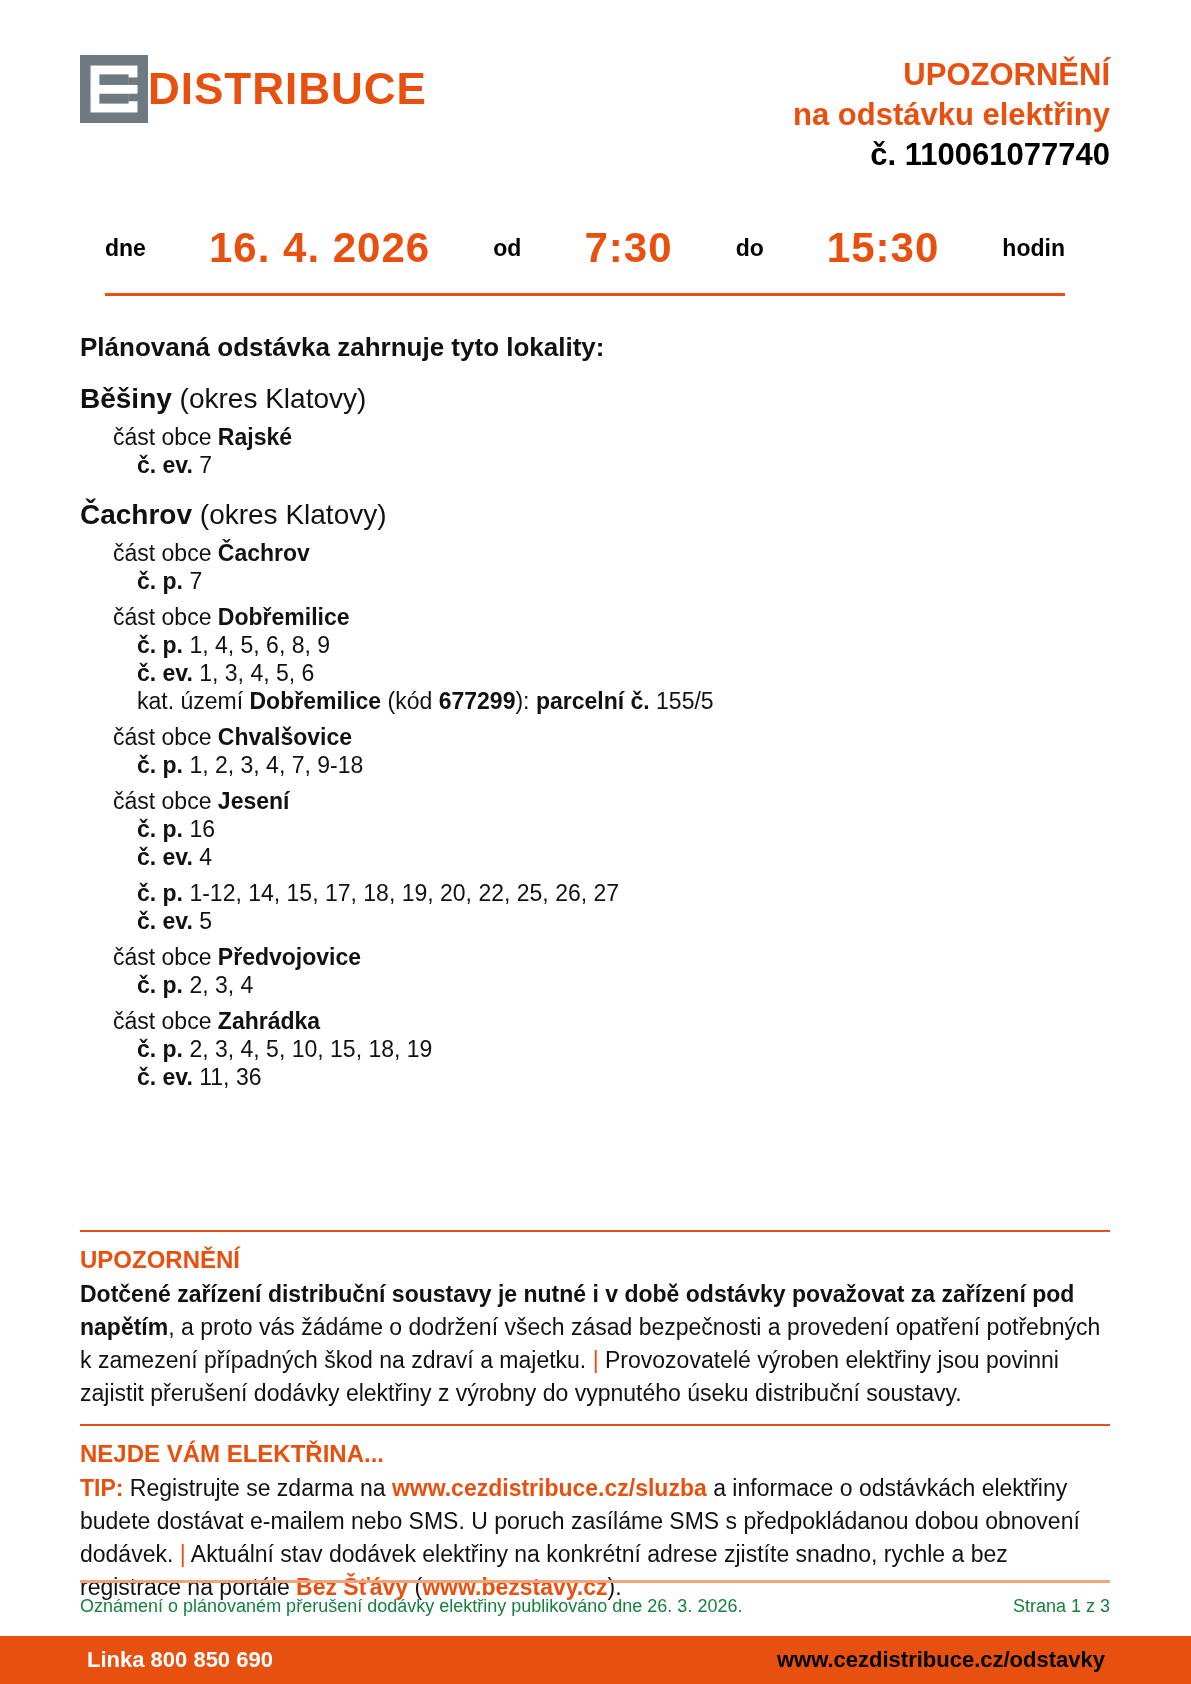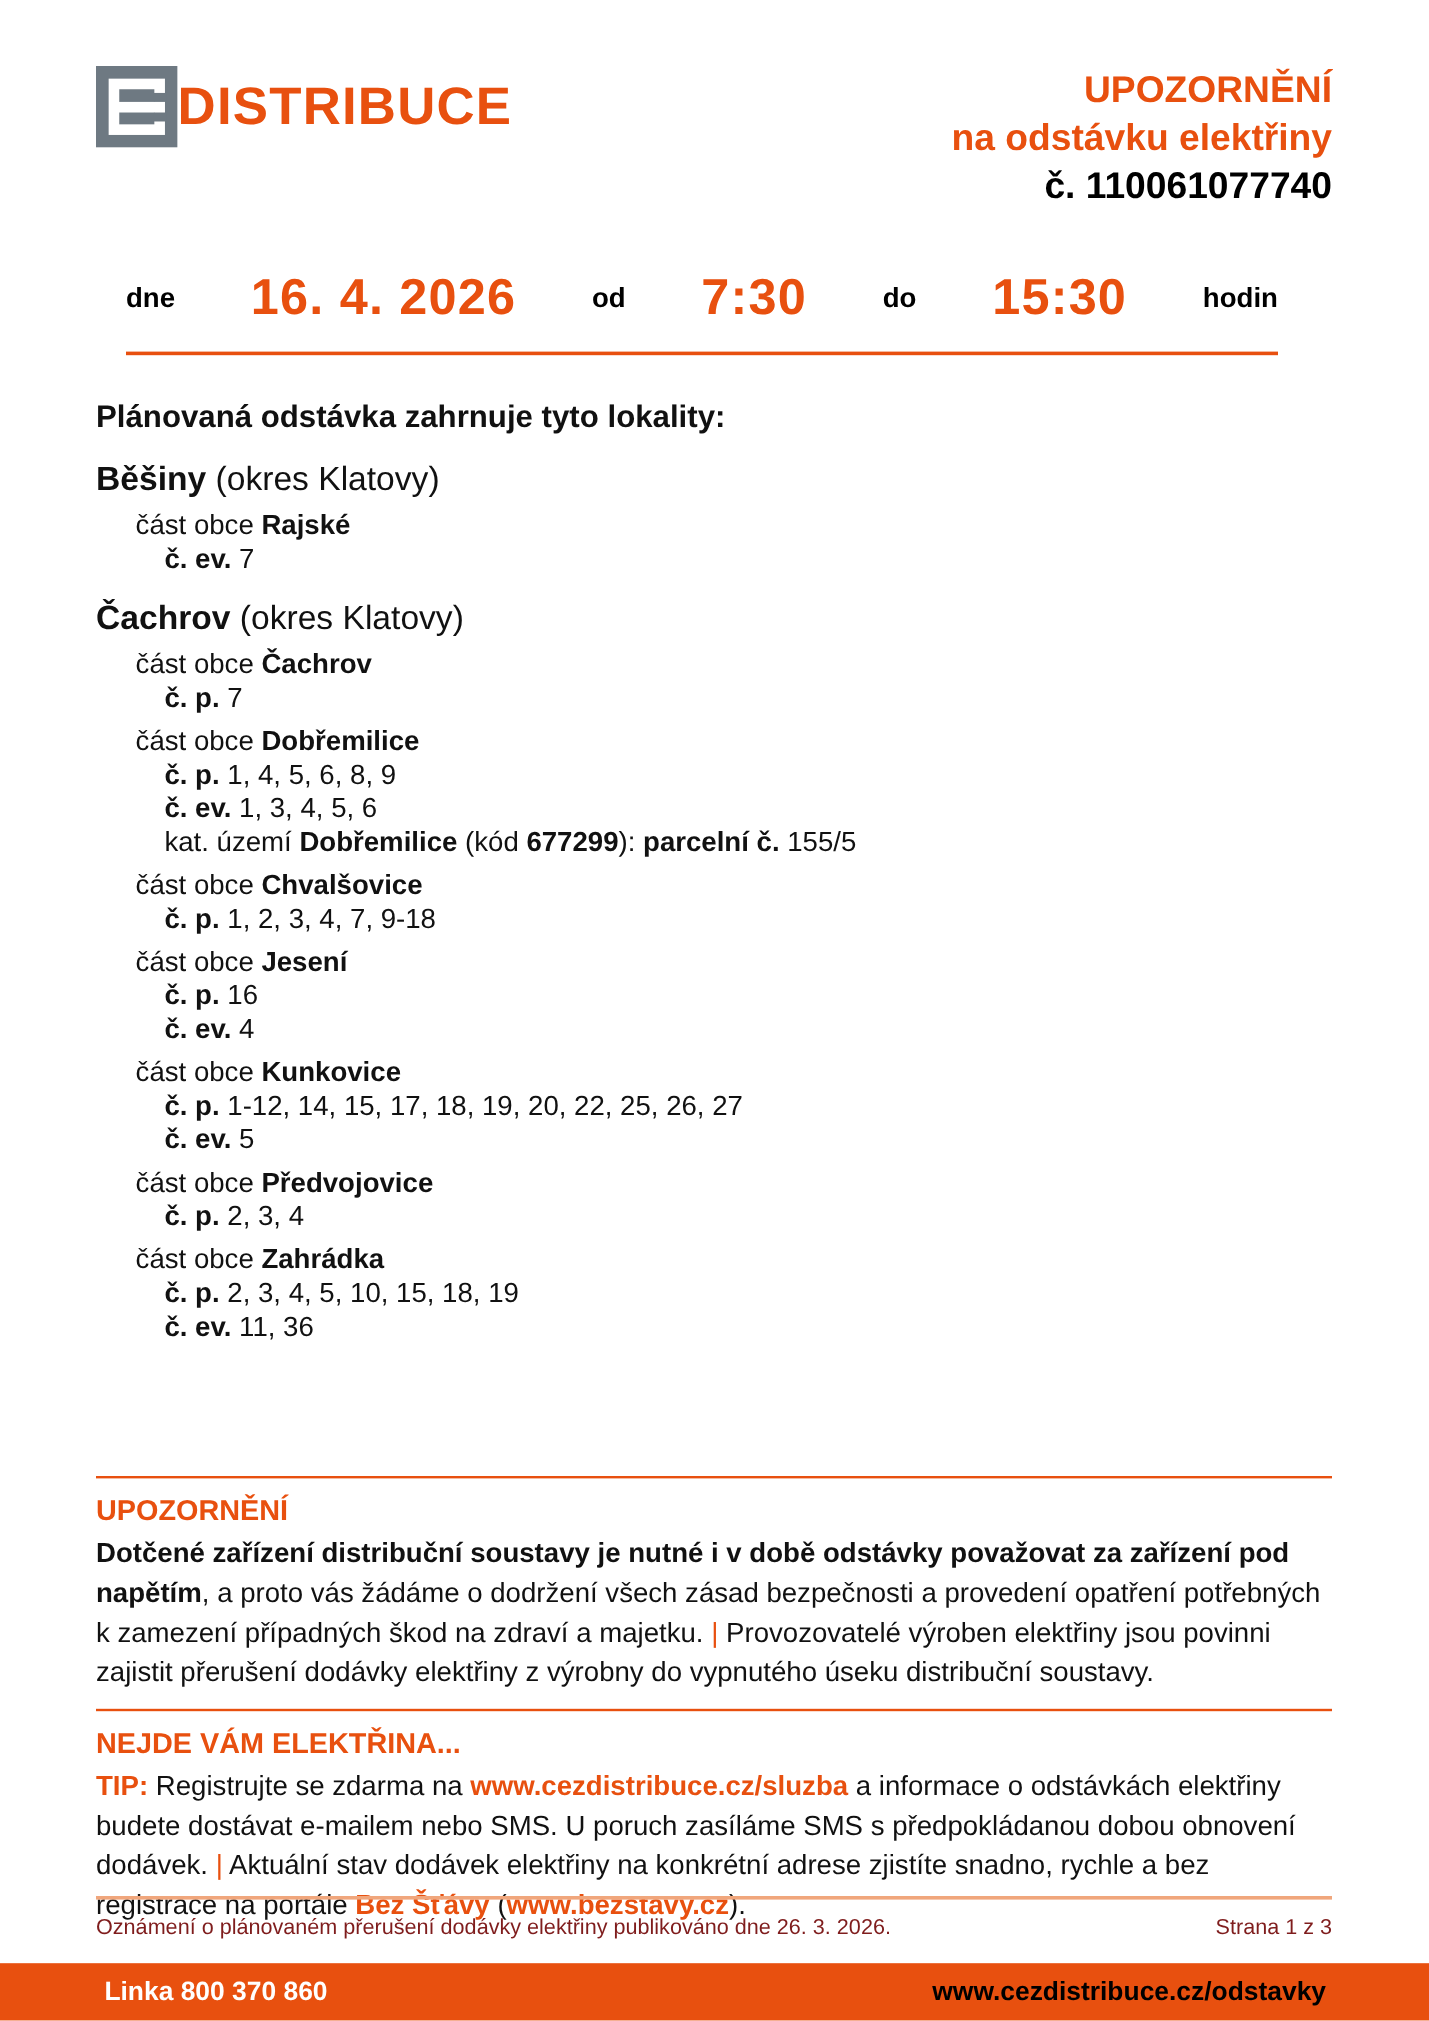--- a/index.html
+++ b/index.html
@@ -64,21 +64,21 @@
   .sec-text{margin-top:4px; font-size:23px; line-height:33px; color:var(--ink);}
 
   
   .footer-rule{
     position:absolute; top:1580px; left:80px; right:81px; height:3px;
     background:#f0a67c;
   }
   .footnote-row{
     position:absolute; top:1596px; left:80px; right:81px;
     display:flex; justify-content:space-between;
-    font-size:18px; color:#7f1d1d;
+    font-size:18px; color:#15803d;
   }
   .bottom-bar{
     position:absolute; left:0; right:0; bottom:0; height:48px;
     background:var(--accent); color:#fff;
     display:flex; justify-content:space-between; align-items:center;
     padding:0 86px 0 87px;
     font-size:22px; font-weight:700;
   }
   .bottom-bar .link{color:#000000;}
 </style>
@@ -141,21 +141,20 @@
           <div class="part">
             <div class="part-title"><span>část obce </span><span class="b">Chvalšovice</span></div>
             <div class="detail-line"><span class="b">č. p.</span><span> 1, 2, 3, 4, 7, 9-18</span></div>
           </div>
           <div class="part">
             <div class="part-title"><span>část obce </span><span class="b">Jesení</span></div>
             <div class="detail-line"><span class="b">č. p.</span><span> 16</span></div>
             <div class="detail-line"><span class="b">č. ev.</span><span> 4</span></div>
           </div>
           <div class="part">
-            <div class="part-title"><span>část obce </span><span class="b">Kunkovice</span></div>
             <div class="detail-line"><span class="b">č. p.</span><span> 1-12, 14, 15, 17, 18, 19, 20, 22, 25, 26, 27</span></div>
             <div class="detail-line"><span class="b">č. ev.</span><span> 5</span></div>
           </div>
           <div class="part">
             <div class="part-title"><span>část obce </span><span class="b">Předvojovice</span></div>
             <div class="detail-line"><span class="b">č. p.</span><span> 2, 3, 4</span></div>
           </div>
           <div class="part">
             <div class="part-title"><span>část obce </span><span class="b">Zahrádka</span></div>
             <div class="detail-line"><span class="b">č. p.</span><span> 2, 3, 4, 5, 10, 15, 18, 19</span></div>
@@ -174,17 +173,17 @@
     <p class="sec-text"><span class="b accent">TIP:</span><span> Registrujte se zdarma na </span><span class="b accent link">www.cezdistribuce.cz/sluzba</span><span> a informace o odstávkách elektřiny budete dostávat e-mailem nebo SMS. U poruch zasíláme SMS s předpokládanou dobou obnovení dodávek. </span><span class="accent">|</span><span> Aktuální stav dodávek elektřiny na konkrétní adrese zjistíte snadno, rychle a bez registrace na portále </span><span class="b accent">Bez Šťávy</span><span> (</span><span class="b accent link">www.bezstavy.cz</span><span>).</span></p>
   </div>
 
   <div class="footer-rule"></div>
   <div class="footnote-row">
     <span>Oznámení o plánovaném přerušení dodávky elektřiny publikováno dne 26. 3. 2026.</span>
     <span>Strana 1 z 3</span>
   </div>
 
   <div class="bottom-bar">
-    <span>Linka 800 370 860</span>
+    <span>Linka 800 850 690</span>
     <span class="link">www.cezdistribuce.cz/odstavky</span>
   </div>
 
 </div>
 
 </body></html>

